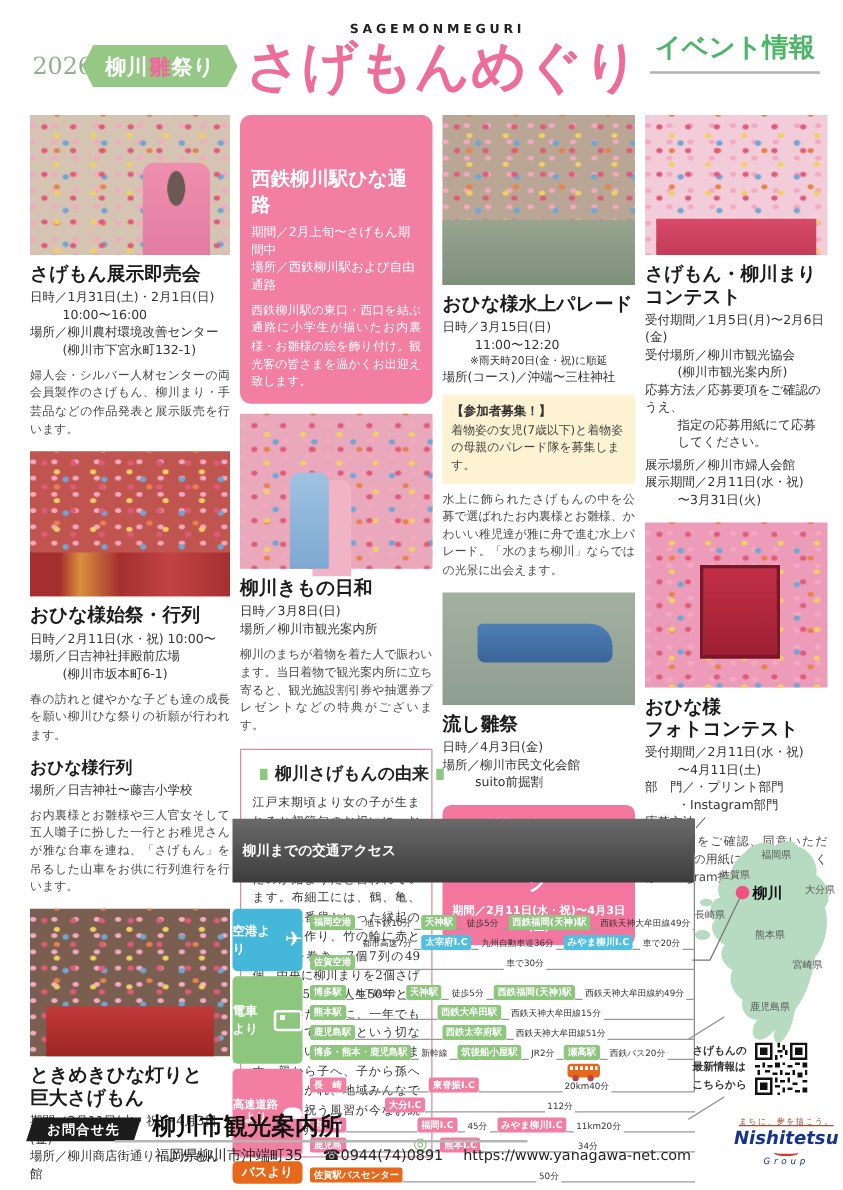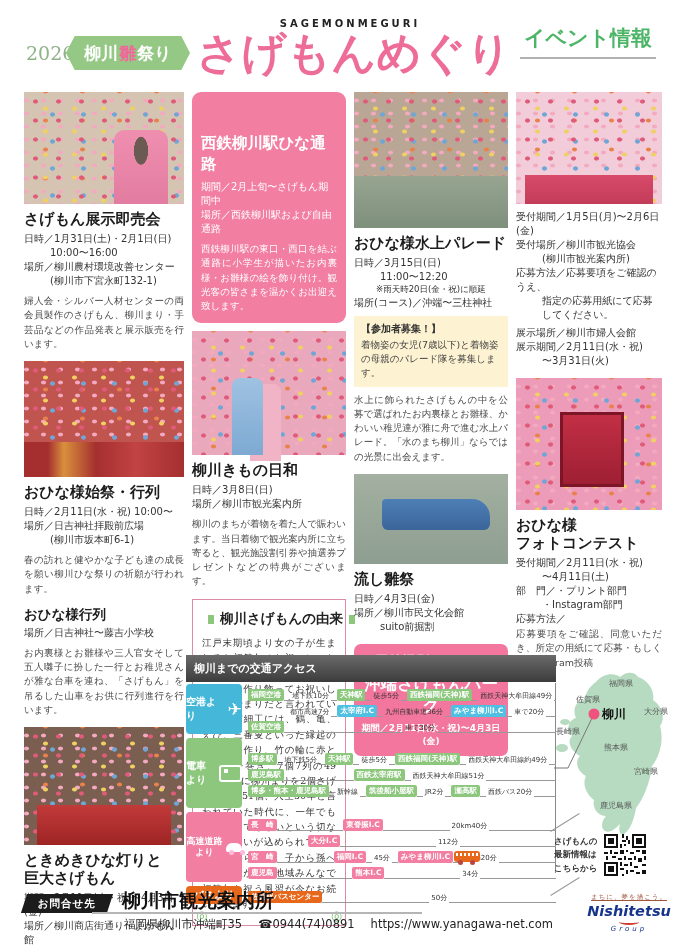--- a/index.html
+++ b/index.html
@@ -87,21 +87,21 @@
   .yurai::before,.yurai::after{color:#7fbf72;font-size:13px;position:absolute;bottom:2px;}
   .yurai::before{content:"◎";left:3px;} .yurai::after{content:"◎";right:3px;}
   .yurai-title{font-family:"DejaVu Serif","Liberation Serif",serif;font-weight:bold;font-size:13.5px;
                color:#222;text-align:center;margin-bottom:7px;white-space:nowrap;}
   .sq{display:inline-block;width:6px;height:9px;background:#8cc77d;margin:0 6px;vertical-align:middle;}
   .yurai-body{font-family:"DejaVu Serif","Liberation Serif",serif;font-size:9.5px;color:#333;
               line-height:1.62;text-align:justify;}
   
   .access{position:absolute;left:186px;top:655px;width:370px;}
   .acc-header{background:linear-gradient(#6a6a6a,#3c3c3c);color:#fff;font-weight:bold;
-              font-size:11px;padding:6px 8px;margin-bottom:2px;}
+              font-size:11px;padding:18px 8px;margin-bottom:21px;}
   .acc-group{display:flex;align-items:center;margin-bottom:4px;position:relative;}
   .acc-cat{width:56px;min-width:56px;border-radius:4px;color:#fff;display:flex;flex-direction:row;
            align-items:center;justify-content:center;gap:3px;font-size:10px;font-weight:bold;
            margin-right:6px;padding:4px 0;}
   .acc-cat.blue{background:#45b8d9;height:42px;} .acc-cat.green{background:#8cc77d;height:62px;}
   .acc-cat.pink{background:#f27ea1;height:62px;font-size:9px;line-height:1.25;text-align:center;}
   .acc-cat.orange{background:#e8681b;height:10px;}
   .acc-rows{flex:1;min-width:0;}
   .acc-row{display:flex;align-items:flex-end;height:16px;font-size:7px;white-space:nowrap;}
   .ab{color:#fff;padding:1px 3px;border-radius:2px;font-size:7.5px;font-weight:bold;}
@@ -235,20 +235,21 @@
     <div class="spotbox">
       <div class="sp1">屋外撮影スポット</div>
       <div class="sp2">沖端さげもんパーク</div>
       <div class="sp3">期間／2月11日(水・祝)〜4月3日(金)</div>
     </div>
   </div>
 
   <div class="col col4">
     <section>
       <div class="ph ph7 confetti"></div>
+      <h3 class="sec-title"><span>さげもん・柳川まり</span><br><span>コンテスト</span></h3>
       <div class="detail">受付期間／1月5日(月)〜2月6日(金)</div>
       <div class="detail">受付場所／柳川市観光協会</div>
       <div class="detail ind">(柳川市観光案内所)</div>
       <div class="detail">応募方法／応募要項をご確認のうえ、</div>
       <div class="detail ind">指定の応募用紙にて応募</div>
       <div class="detail ind">してください。</div>
       <div class="detail" style="margin-top:4px;">展示場所／柳川市婦人会館</div>
       <div class="detail">展示期間／2月11日(水・祝)</div>
       <div class="detail ind">〜3月31日(火)</div>
     </section>
@@ -321,20 +322,28 @@
             <span class="ln"></span>
             <span class="al">地下鉄5分</span>
             <span class="ln"></span>
             <span class="ab g">天神駅</span>
             <span class="ln"></span>
             <span class="al">徒歩5分</span>
             <span class="ln"></span>
             <span class="ab g">西鉄福岡(天神)駅</span>
             <span class="ln"></span>
             <span class="al">西鉄天神大牟田線約49分</span>
+            <span class="ln grow"></span>
+          </div>
+        <div class="acc-row">
+            <span class="ab g">熊本駅</span>
+            <span class="ln grow"></span>
+            <span class="ab g">西鉄大牟田駅</span>
+            <span class="ln"></span>
+            <span class="al">西鉄天神大牟田線15分</span>
             <span class="ln grow"></span>
           </div>
         <div class="acc-row">
             <span class="ab g">鹿児島駅</span>
             <span class="ln grow"></span>
             <span class="ab g">西鉄太宰府駅</span>
             <span class="ln"></span>
             <span class="al">西鉄天神大牟田線51分</span>
             <span class="ln grow"></span>
           </div>

